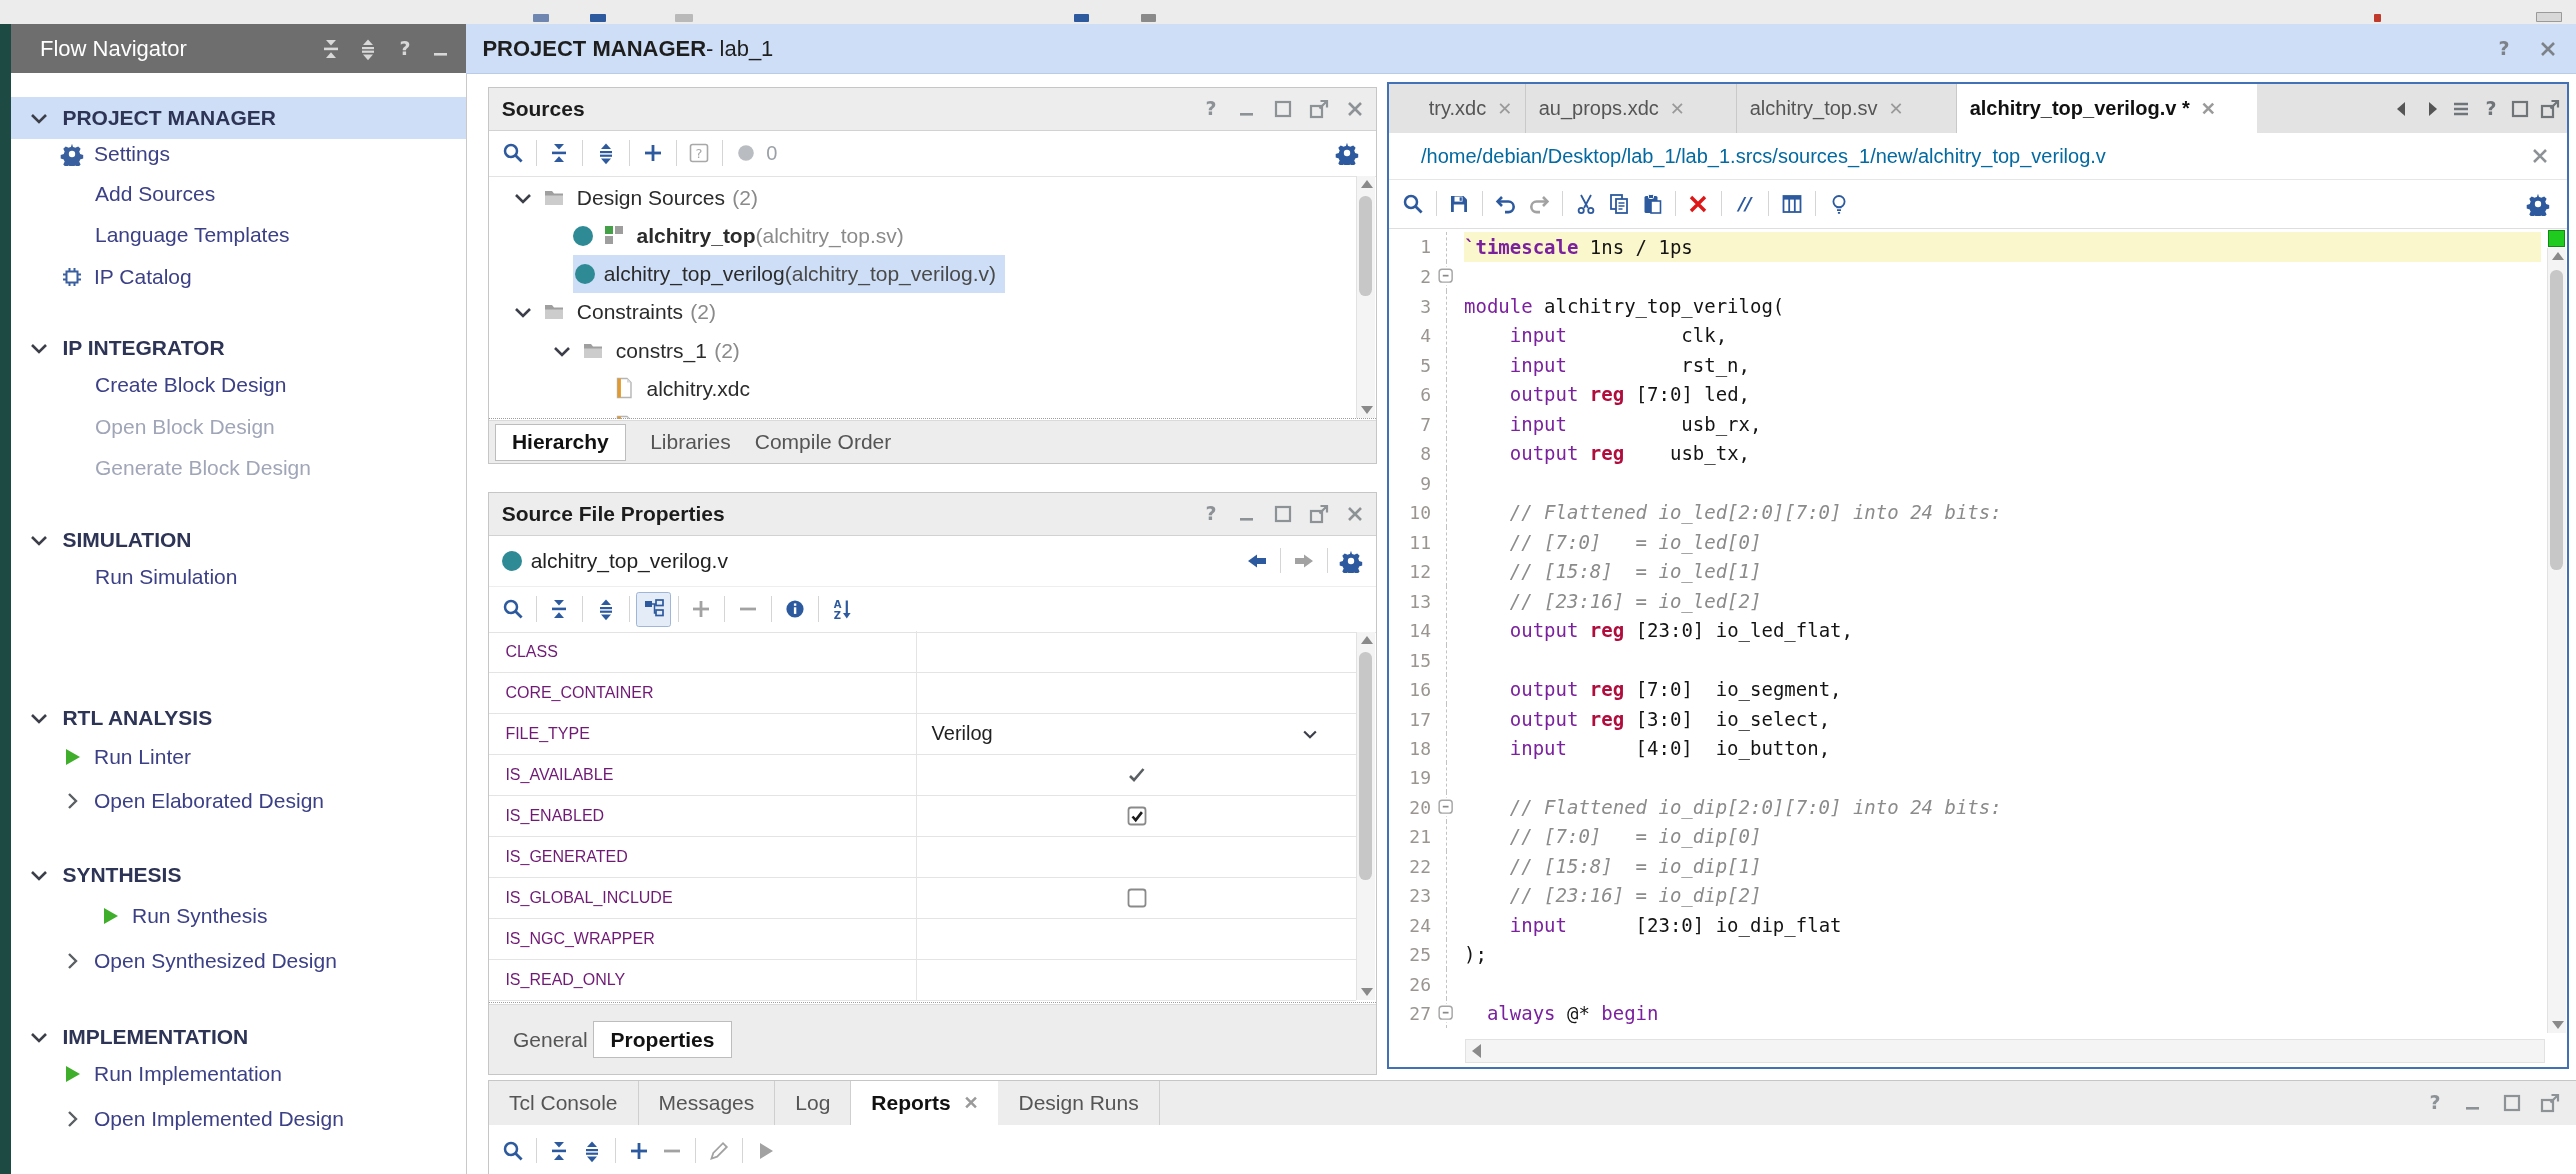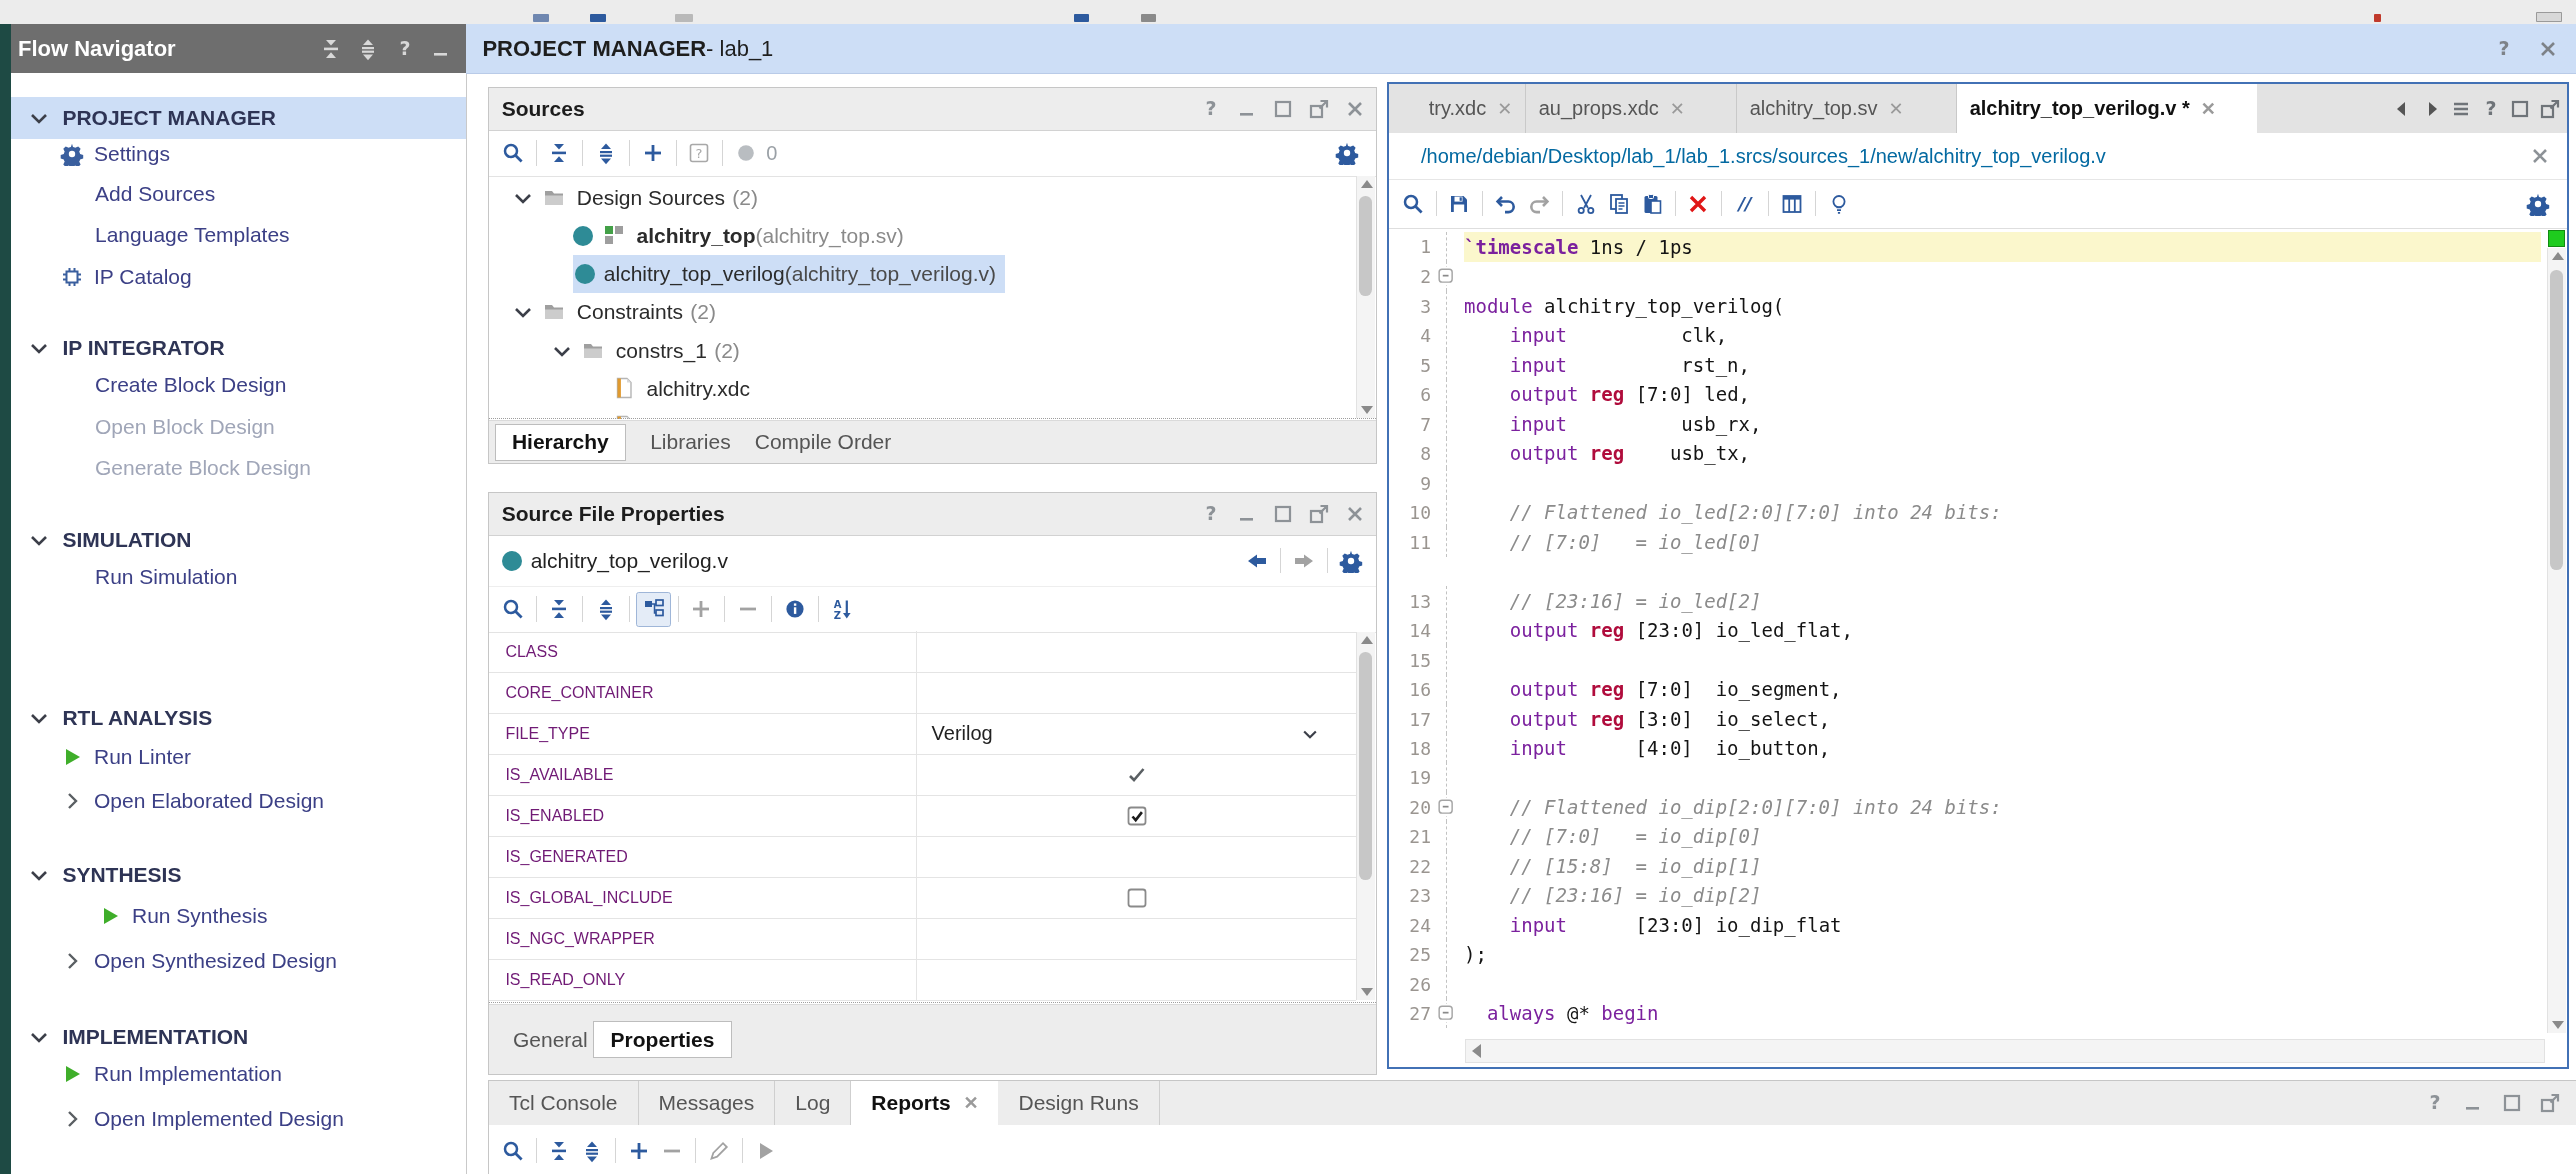--- a/index.html
+++ b/index.html
@@ -18,21 +18,21 @@
   .vsep{width:0.9px;height:25.5px;background:#d5d5d5;margin:0 6.4px;flex:0 0 auto;}
   .dotted{border-top:1.8px dotted #9d9d9d;}
   svg{display:block;}
   
   .topstrip{left:0;top:0;width:2576px;height:24px;background:#ececec;border-bottom:0.9px solid #cfcfcf;}
   .frag{position:absolute;bottom:1.8px;height:8.2px;border-radius:0.9px;}
   .leftstrip{left:0;top:24px;width:11px;height:1151px;background:#1e4a44;}
   
   .flownav{left:11px;top:24px;width:455px;height:1151px;background:#fff;border-right:0.9px solid #c9c9c9;}
   .fn-header{position:absolute;left:0;top:0;width:100%;height:49px;background:#6e6e6e;color:#fff;display:flex;align-items:center;}
-  .fn-header .ttl{font-weight:bold;font-size:22px;margin-left:7px;flex:1;}
+  .fn-header .ttl{font-weight:normal;font-size:22px;margin-left:29px;flex:1;}
   .fn-hicons{display:flex;align-items:center;gap:12.7px;margin-right:12.7px;color:#d8d8d8;}
   .fn-row{position:absolute;left:0;width:100%;height:42px;display:flex;align-items:center;font-size:21px;cursor:pointer;}
   .fn-row.sect{font-weight:bold;color:#2e3455;}
   .fn-row.sect.sel{background:#cddef6;}
   .fn-row .chev{margin-left:16.4px;margin-right:11px;color:#3c3f49;}
   .fn-row .itxt{color:#3c4086;}
   .fn-row.dis .itxt{color:#a0a6b8;}
   .fn-ic{width:27px;height:27px;margin-left:47px;margin-right:9px;display:inline-flex;align-items:center;justify-content:center;}
   .fn-noic{margin-left:84px;}
   
@@ -833,20 +833,21 @@
               </svg></span></span><span class="ctext"></span></div>
         <div class="cline" style="top: 63px;"><span class="lnum">3</span><span class="fcol"><span class="dash"></span></span><span class="ctext"><span class="ck">module</span><span class="ct"> alchitry_top_verilog(</span></span></div>
         <div class="cline" style="top: 92px;"><span class="lnum">4</span><span class="fcol"><span class="dash"></span></span><span class="ctext"><span class="ct">    </span><span class="ck">input</span><span class="ct">          clk,</span></span></div>
         <div class="cline" style="top: 122px;"><span class="lnum">5</span><span class="fcol"><span class="dash"></span></span><span class="ctext"><span class="ct">    </span><span class="ck">input</span><span class="ct">          rst_n,</span></span></div>
         <div class="cline" style="top: 151px;"><span class="lnum">6</span><span class="fcol"><span class="dash"></span></span><span class="ctext"><span class="ct">    </span><span class="ck">output</span><span class="ct"> </span><span class="cr">reg</span><span class="ct"> [7:0] led,</span></span></div>
         <div class="cline" style="top: 181px;"><span class="lnum">7</span><span class="fcol"><span class="dash"></span></span><span class="ctext"><span class="ct">    </span><span class="ck">input</span><span class="ct">          usb_rx,</span></span></div>
         <div class="cline" style="top: 210px;"><span class="lnum">8</span><span class="fcol"><span class="dash"></span></span><span class="ctext"><span class="ct">    </span><span class="ck">output</span><span class="ct"> </span><span class="cr">reg</span><span class="ct">    usb_tx,</span></span></div>
         <div class="cline" style="top: 240px;"><span class="lnum">9</span><span class="fcol"><span class="dash"></span></span><span class="ctext"></span></div>
         <div class="cline" style="top: 269px;"><span class="lnum">10</span><span class="fcol"><span class="dash"></span></span><span class="ctext"><span class="ct">    </span><span class="cc">// Flattened io_led[2:0][7:0] into 24 bits:</span></span></div>
         <div class="cline" style="top: 299px;"><span class="lnum">11</span><span class="fcol"><span class="dash"></span></span><span class="ctext"><span class="ct">    </span><span class="cc">// [7:0]   = io_led[0]</span></span></div>
+        <div class="cline" style="top: 328px;"><span class="lnum">12</span><span class="fcol"><span class="dash"></span></span><span class="ctext"><span class="ct">    </span><span class="cc">// [15:8]  = io_led[1]</span></span></div>
         <div class="cline" style="top: 358px;"><span class="lnum">13</span><span class="fcol"><span class="dash"></span></span><span class="ctext"><span class="ct">    </span><span class="cc">// [23:16] = io_led[2]</span></span></div>
         <div class="cline" style="top: 387px;"><span class="lnum">14</span><span class="fcol"><span class="dash"></span></span><span class="ctext"><span class="ct">    </span><span class="ck">output</span><span class="ct"> </span><span class="cr">reg</span><span class="ct"> [23:0] io_led_flat,</span></span></div>
         <div class="cline" style="top: 417px;"><span class="lnum">15</span><span class="fcol"><span class="dash"></span></span><span class="ctext"></span></div>
         <div class="cline" style="top: 446px;"><span class="lnum">16</span><span class="fcol"><span class="dash"></span></span><span class="ctext"><span class="ct">    </span><span class="ck">output</span><span class="ct"> </span><span class="cr">reg</span><span class="ct"> [7:0]  io_segment,</span></span></div>
         <div class="cline" style="top: 476px;"><span class="lnum">17</span><span class="fcol"><span class="dash"></span></span><span class="ctext"><span class="ct">    </span><span class="ck">output</span><span class="ct"> </span><span class="cr">reg</span><span class="ct"> [3:0]  io_select,</span></span></div>
         <div class="cline" style="top: 505px;"><span class="lnum">18</span><span class="fcol"><span class="dash"></span></span><span class="ctext"><span class="ct">    </span><span class="ck">input</span><span class="ct">      [4:0]  io_button,</span></span></div>
         <div class="cline" style="top: 534px;"><span class="lnum">19</span><span class="fcol"><span class="dash"></span></span><span class="ctext"></span></div>
         <div class="cline" style="top: 564px;"><span class="lnum">20</span><span class="fcol"><span class="dash"></span><span class="fmark"><svg width="17.3" height="17.3" viewBox="0 0 24 24">
                 <rect x="3" y="3" width="18" height="18" rx="4" fill="#fff" stroke="#a5a5a5" stroke-width="2"></rect>
                 <path d="M8 12h8" stroke="#8a8a8a" stroke-width="2.4"></path>

